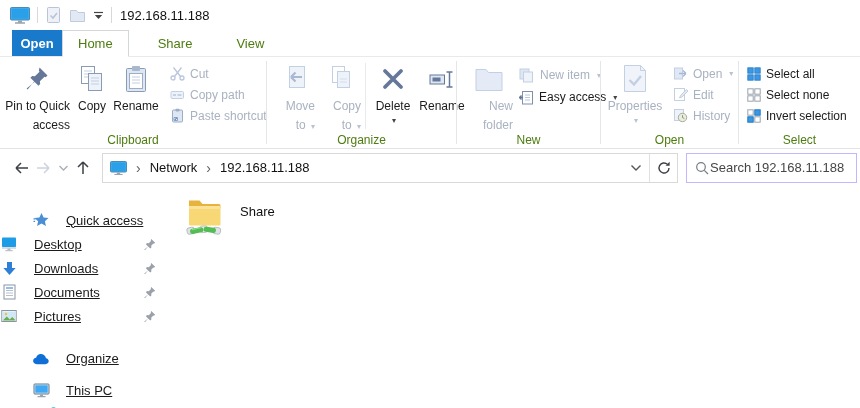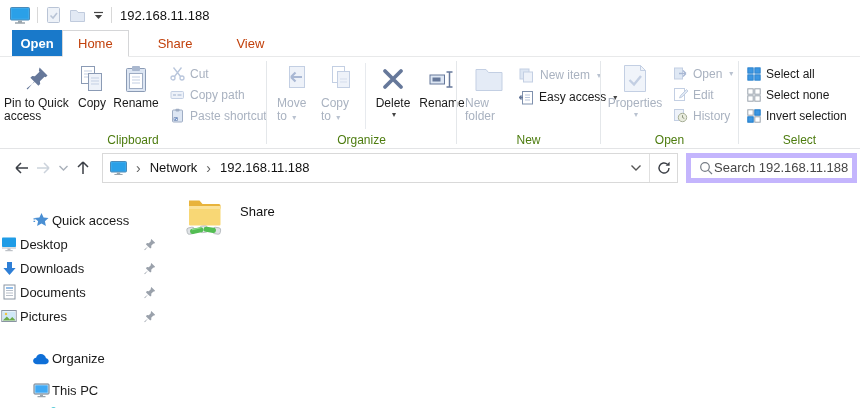--- a/index.html
+++ b/index.html
@@ -11,66 +11,66 @@
   .titlebar { height:30px; display:flex; align-items:center; padding-left:10px; background:#fff; }
   .qat { display:flex; align-items:center; gap:7px; }
   .qbtn { display:flex; align-items:center; justify-content:center; }
   .tsep { width:1px; height:16px; background:#d8d8d8; }
   .wtitle { font-size:13px; margin-left:8px; color:#111; }
 
   
   .tabrow { height:27px; display:flex; align-items:flex-end; padding-left:12px; background:#fff;
             border-bottom:1px solid #e8e9ea; }
   .tab { height:26px; display:flex; align-items:center; justify-content:center;
-         font-size:13px; padding:0 15px; color:#c2410c; }
+         font-size:13px; padding:0 15px; color:#4d7c0f; }
   .tab.file { background:#1979ca; color:#fff; font-weight:bold; width:50px; }
   .tab.active { background:#fff; border:1px solid #d5d6d8; border-bottom:1px solid #fff;
                 margin-bottom:-1px; height:27px; }
   .tab.plain { margin-left:14px; }
 
   
   .ribbon { position:relative; height:92px; background:#fff; border-bottom:1px solid #e3e4e6; }
   .group { position:absolute; top:0; height:92px; }
   .grplabel { position:absolute; bottom:2px; left:0; right:0; text-align:center;
               font-size:12px; color:#4d7c0f; }
   .vsep { position:absolute; top:4px; bottom:4px; width:1px; background:#e4e7ea; }
   .bigs { position:absolute; left:4px; top:4px; display:flex; align-items:flex-start; }
   .bbtn { display:flex; flex-direction:column; align-items:center; }
   .bbtn .ic { height:36px; display:flex; align-items:center; justify-content:center; }
-  .bbtn .lb { font-size:12px; line-height:13px; text-align:left; }
+  .bbtn .lb { font-size:12px; line-height:19px; text-align:right; }
   .smalls { position:absolute; }
   .sbtn { display:flex; align-items:center; gap:5px; height:21px; font-size:12px; white-space:nowrap; }
   .dis { color:#a9b2c0; }
   .arw { font-size:8px; color:#444; margin-left:2px; }
   .arw.lt { color:#b9c2d0; }
   .bsep { width:1px; height:66px; background:#e7eaee; margin:2px 4px 0 4px; }
 
   
   .navrow { height:37px; display:flex; align-items:center; padding-left:10px; background:#fff; }
   .navbtn { width:22px; height:24px; display:flex; align-items:center; justify-content:center; }
   .addressbox { margin-left:8px; width:576px; height:30px; border:1px solid #d9d9d9;
                 display:flex; align-items:center; background:#fff; }
   .crumb { display:flex; align-items:center; font-size:13px; padding:0 4px; height:100%; color:#111; }
   .crumb-sep { color:#5f5f5f; font-size:14px; padding:0 5px; }
   .addr-fill { flex:1; }
   .addr-chev { width:26px; display:flex; justify-content:center; }
   .refresh { width:28px; height:100%; border-left:1px solid #e0e0e0; display:flex;
              align-items:center; justify-content:center; }
-  .searchbox { margin-left:8px; width:171px; height:30px; border:5px solid #c4b5fd;
+  .searchbox { margin-left:8px; width:171px; height:30px; border:1px solid #c4b5fd;
                display:flex; align-items:center; padding:0 8px; gap:1px; background:#fff; }
   .searchbox input { border:none; outline:none; flex:1; font-size:13px;
                      font-family:"Liberation Sans",sans-serif; color:#333; background:transparent; }
   .searchbox input::placeholder { color:#464646; opacity:1; }
 
   
   .main { position:relative; height:222px; display:flex; background:#fff; }
   .sidebar { width:170px; padding-top:22px; }
   .sitem { height:24px; display:flex; align-items:center; font-size:13px; }
   .sitem .sic { width:18px; display:flex; justify-content:center; }
-  .sitem .slb { margin-left:2px; }
+  .sitem .slb { margin-left:16px;text-decoration:underline; }
   .pin { margin-left:auto; margin-right:14px; display:flex; }
   .ind-root { padding-left:32px; }
   .ind-child { }
   .ind-sub { padding-left:44px; }
   .gap18 { height:18px; } .gap8 { height:8px; }
   .files { flex:1; position:relative; }
   .file-item { position:absolute; left:16px; top:10px; display:flex; }
   .fi-label { font-size:13px; margin-left:18px; margin-top:8px; color:#111; }
 
   svg { display:block; }

